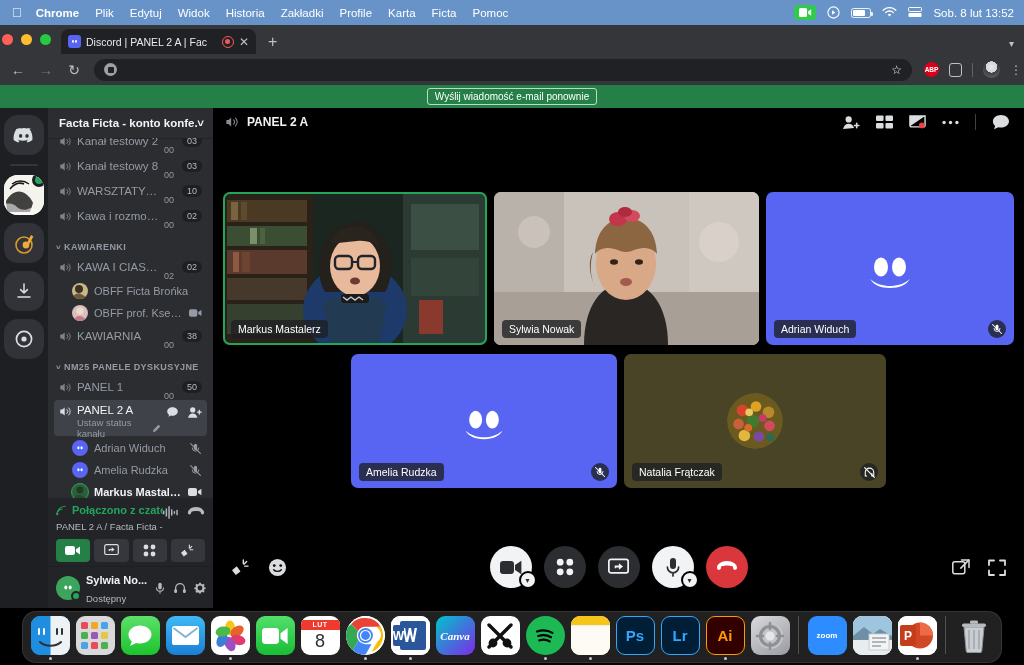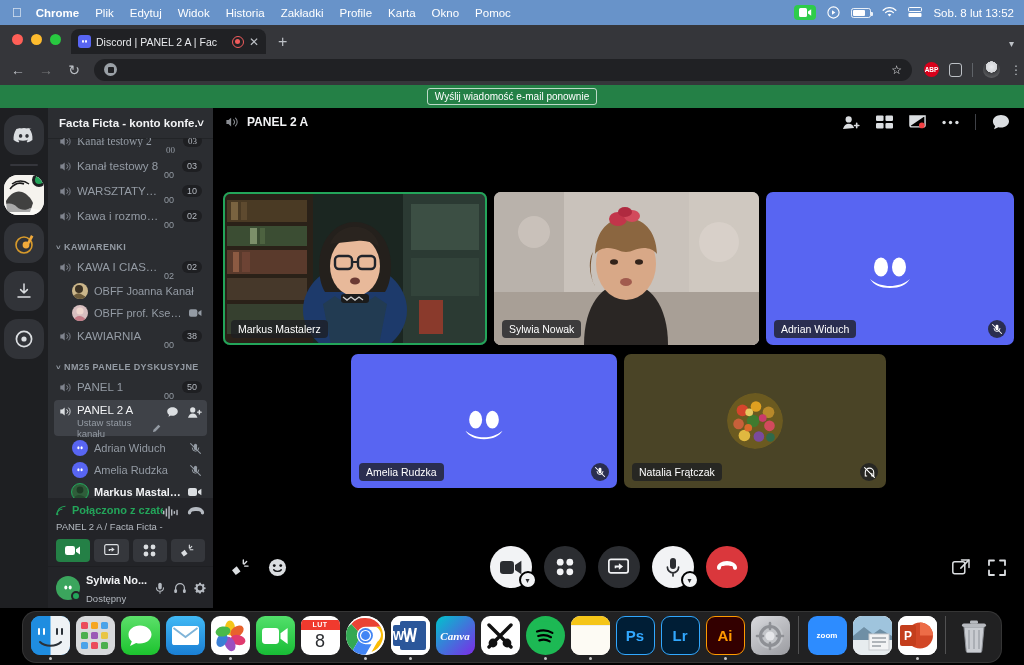--- a/index.html
+++ b/index.html
@@ -36,21 +36,21 @@
   }
   .mb-batt::after {
     content: ""; position: absolute; right: -3px; top: 3px;
     width: 2px; height: 4px; background: rgba(255,255,255,.85); border-radius: 0 1px 1px 0;
   }
   .mb-batt i { display: block; background: #fff; height: 6px; width: 12px; border-radius: 1px; }
   .mb-clock { font-size: 11.5px; white-space: nowrap; }
 
   
   .chrome { position: absolute; top: 25px; left: 0; width: 1024px; height: 583px; background: #35363a; }
-  .tabstrip { height: 29px; display: flex; align-items: flex-end; padding-left: 10px; position: relative; }
+  .tabstrip { height: 29px; display: flex; align-items: flex-end; position: relative; }
   .traffic { display: flex; gap: 8px; align-items: center; height: 29px; padding: 0 10px 0 2px; }
   .tl { width: 11px; height: 11px; border-radius: 50%; }
   .tl.r { background: #ff5f57; } .tl.y { background: #febc2e; } .tl.g { background: #28c840; }
   .tab {
     height: 25px; min-width: 195px; max-width: 195px; background: #202124;
     border-radius: 8px 8px 0 0; display: flex; align-items: center; gap: 5px;
     padding: 0 7px; font-size: 10.5px; color: #e8eaed;
   }
   .tab .favicon {
     width: 13px; height: 13px; border-radius: 3px; background: #5865f2;
@@ -260,21 +260,21 @@
   <div class="menubar">
     <span class="apple"></span>
     <span class="mi bold">Chrome</span>
     <span class="mi">Plik</span>
     <span class="mi">Edytuj</span>
     <span class="mi">Widok</span>
     <span class="mi">Historia</span>
     <span class="mi">Zakładki</span>
     <span class="mi">Profile</span>
     <span class="mi">Karta</span>
-    <span class="mi">Okno</span>
+    <span class="mi">Ficta</span>
     <span class="mi">Pomoc</span>
     <span class="spacer"></span>
     <span class="mb-right">
       <span class="mb-cam">
         <svg width="13" height="9" viewBox="0 0 13 9">
             <path d="M0 1.5A1.5 1.5 0 011.5 0h5A1.5 1.5 0 018 1.5v6A1.5 1.5 0 016.5 9h-5A1.5 1.5 0 010 7.5v-6z" fill="#fff"></path>
             <path d="M9 3.5l3.2-2.2v6.4L9 5.5z" fill="#fff"></path>
           </svg>
       </span>
       <span>
@@ -391,21 +391,21 @@
       </div>
 
       <div class="sidebar">
         <div class="guildheader">
           <span class="gname">Facta Ficta - konto konfe...</span>
           <span>˅</span>
         </div>
 
         <div class="chanlist">
 
-          <div class="chanrow" style="margin-top:-9px;font-family:Liberation Serif, serif;">
+          <div class="chanrow" style="margin-top:-9px;">
             <span>
               <svg width="13" height="13" viewBox="0 0 16 16">
                   <path d="M7 3L4 5.6H1.6v4.8H4L7 13z" fill="#80848e"></path>
                   <path d="M9.8 5.5a3.4 3.4 0 010 5M12 3.6a6 6 0 010 8.8" stroke="#80848e" stroke-width="1.2" fill="none" stroke-linecap="round"></path>
                 </svg>
             </span>
             <span class="cname">Kanał testowy 2</span>
             <span class="cnt">00</span>
             <span class="cntbox">03</span>
           </div>
@@ -459,21 +459,21 @@
             <span class="cntbox">02</span>
           </div>
           <div class="member">
             <span class="mavatar">
               <svg width="16" height="16" viewBox="0 0 16 16">
                   <rect width="16" height="16" fill="#cbb68a"></rect>
                   <circle cx="7" cy="6" r="4" fill="#3c3224"></circle>
                   <path d="M0 16c1.6-5 6-7 9-5 3 1.6 5 3 7 5z" fill="#6b5a3a"></path>
                 </svg>
             </span>
-            <span class="mname">OBFF Joanna Kanał</span>
+            <span class="mname">OBFF Ficta Brońka</span>
           </div>
           <div class="member">
             <span class="mavatar">
               <svg width="16" height="16" viewBox="0 0 16 16">
                   <rect width="16" height="16" fill="#d8bfc0"></rect>
                   <circle cx="8" cy="6" r="3.6" fill="#f0d8cf"></circle>
                   <path d="M1 16c1.5-4 5-5.6 7-5 2.4.6 5 2 7 5z" fill="#c47b86"></path>
                 </svg>
             </span>
             <span class="mname">OBFF prof. Ksenia ...</span>

